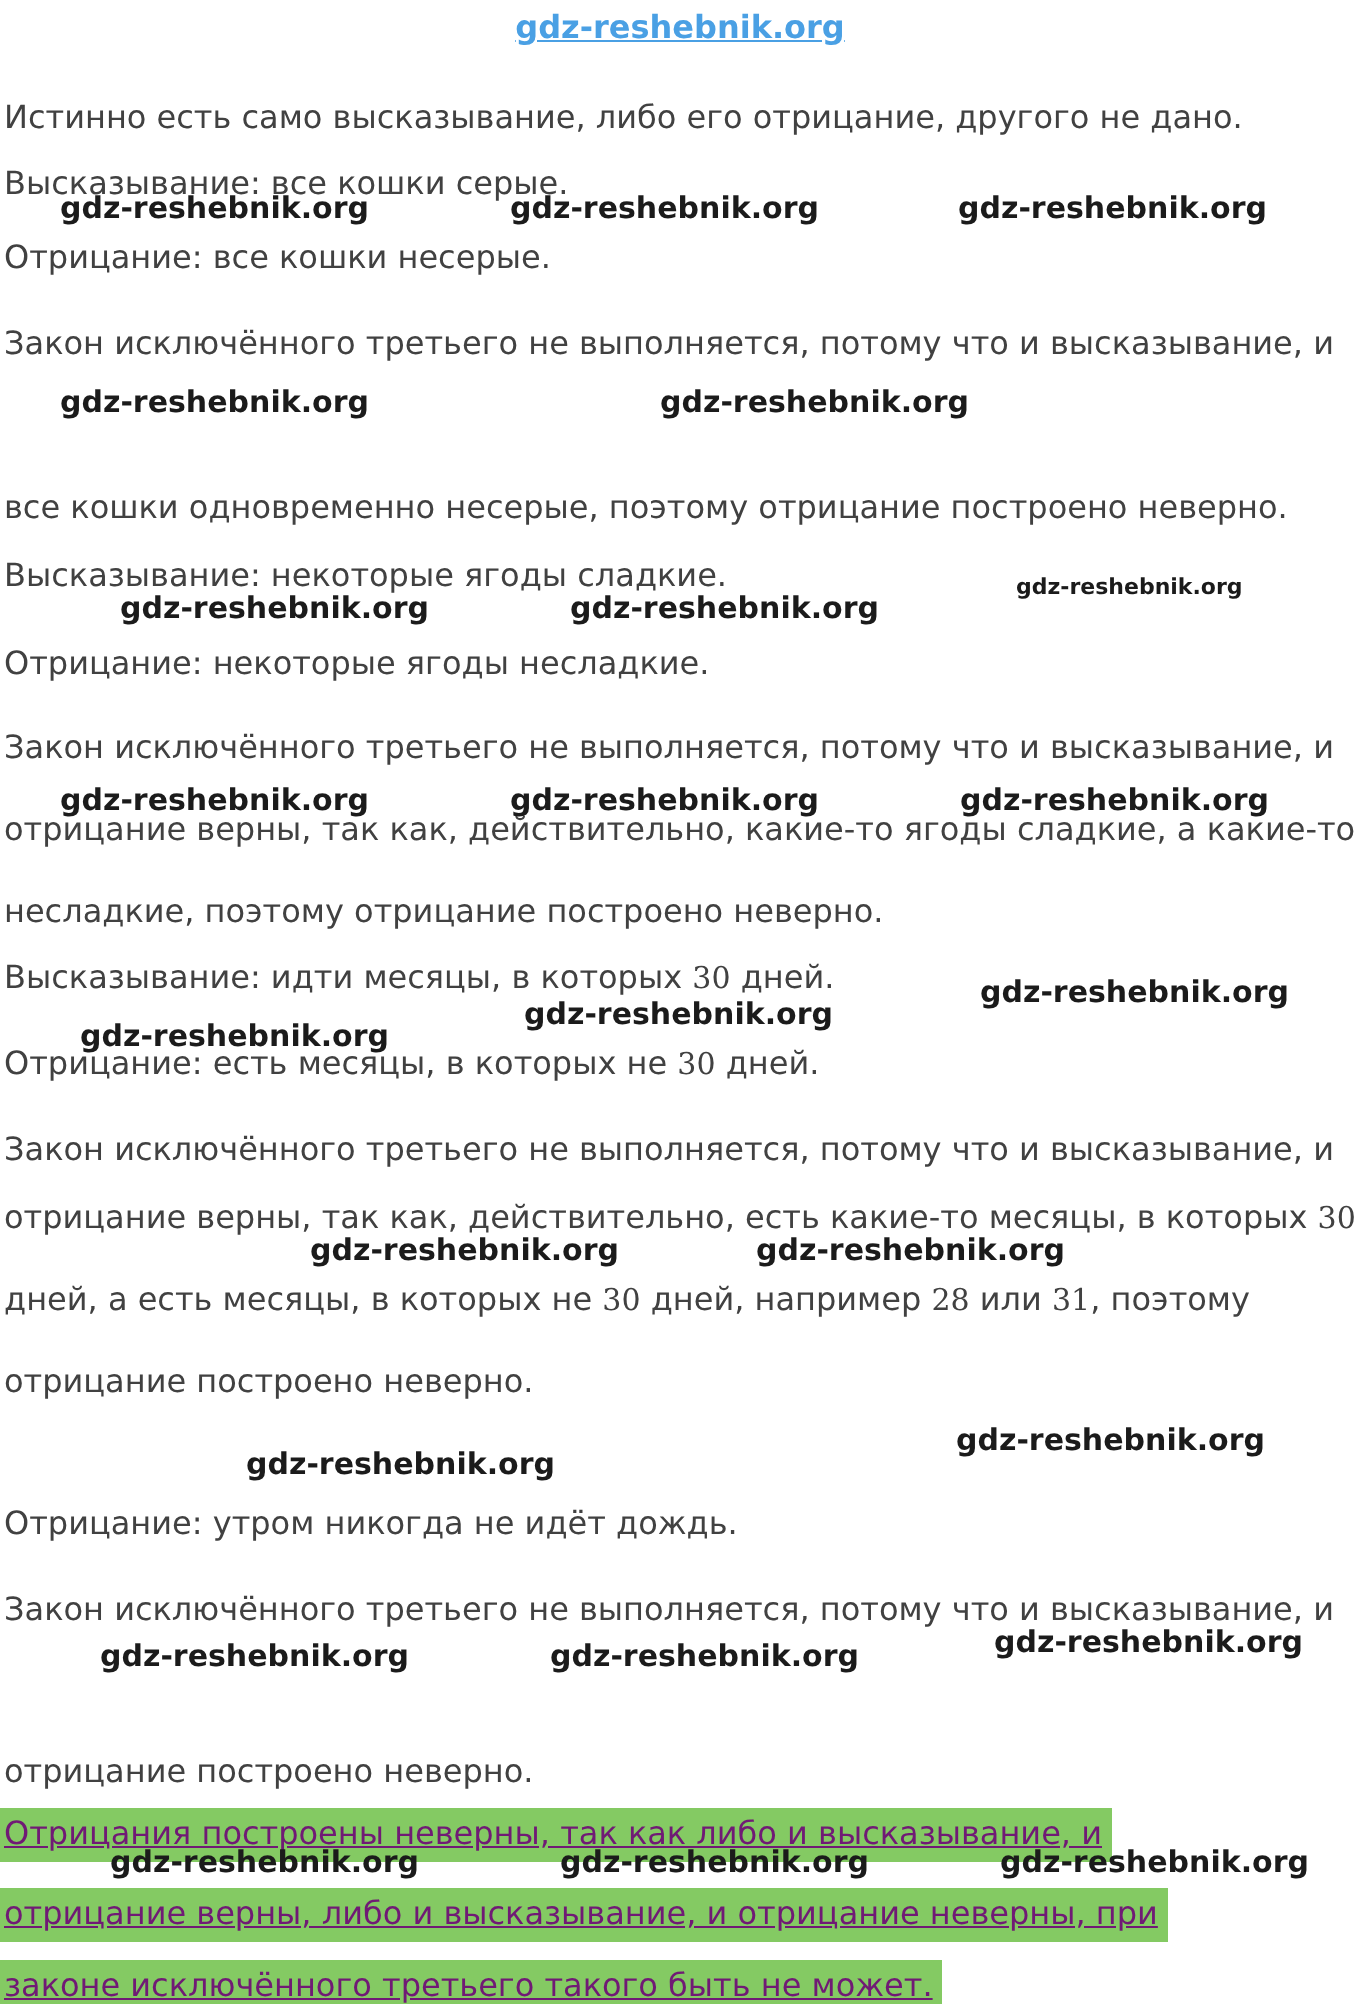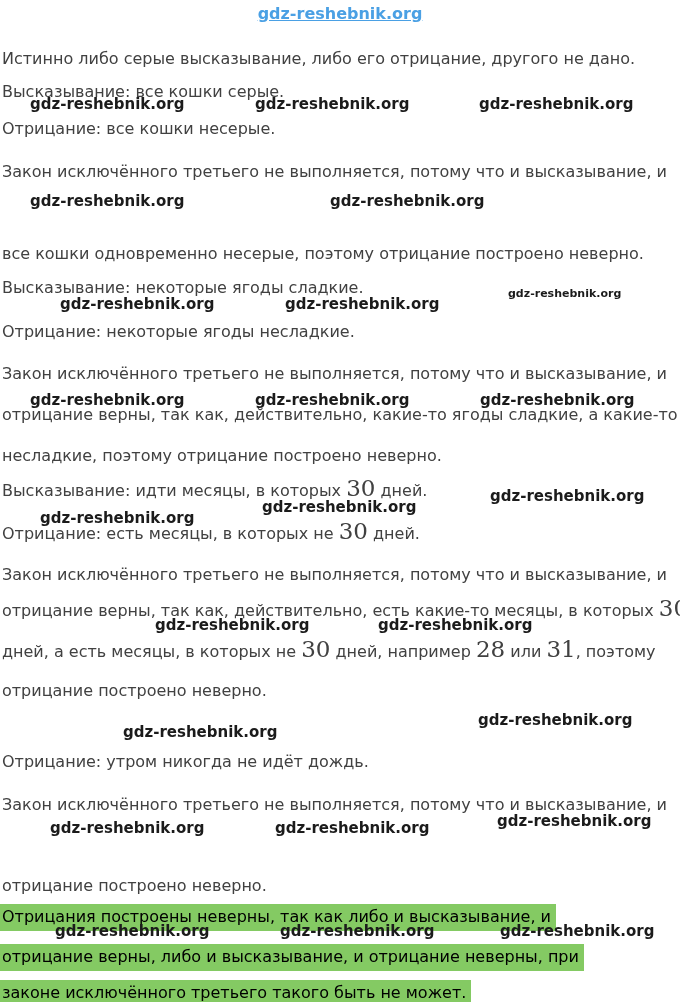--- a/index.html
+++ b/index.html
@@ -15,21 +15,21 @@
     position:absolute;
     left:2px;
     font-size:16px;
     line-height:21px;
     color:#414141;
     white-space:nowrap;
   }
   .line.green{left:0;}
   .num{
     font-family:"DejaVu Serif",serif;
-    font-size:23px;
+    font-size:15px;
   }
   .wm{
     position:absolute;
     font-size:15px;
     font-weight:600;
     color:#1b1b1b;
     white-space:nowrap;
   }
   .wm.small{font-size:11px;}
   .wm-link{
@@ -39,32 +39,33 @@
     top:4px;
     font-size:16px;
     font-weight:600;
     color:#4aa0e4;
     text-decoration:underline;
     white-space:nowrap;
     cursor:pointer;
   }
   .hl{
     background:#84ca63;
-    color:#000000;
+    color:#701a75;
     padding:3px 5px 5px 2px;
+    text-decoration:underline;
   }
 </style>
 </head>
 <body>
 
 <div class="page">
 
   <a class="wm-link">gdz-reshebnik.org</a>
 
-  <div class="line" style="top:48px">Истинно либо серые высказывание, либо его отрицание, другого не дано.</div>
+  <div class="line" style="top:48px">Истинно есть само высказывание, либо его отрицание, другого не дано.</div>
   <div class="line" style="top:81px">Высказывание: все кошки серые.</div>
   <div class="line" style="top:118px">Отрицание: все кошки несерые.</div>
   <div class="line" style="top:161px">Закон исключённого третьего не выполняется, потому что и высказывание, и</div>
   <div class="line" style="top:277px">Высказывание: некоторые ягоды сладкие.</div>
   <div class="line" style="top:243px">все кошки одновременно несерые, поэтому отрицание построено неверно.</div>
   <div class="line" style="top:321px">Отрицание: некоторые ягоды несладкие.</div>
   <div class="line" style="top:363px">Закон исключённого третьего не выполняется, потому что и высказывание, и</div>
   <div class="line" style="top:404px">отрицание верны, так как, действительно, какие-то ягоды сладкие, а какие-то</div>
   <div class="line" style="top:445px">несладкие, поэтому отрицание построено неверно.</div>
 

